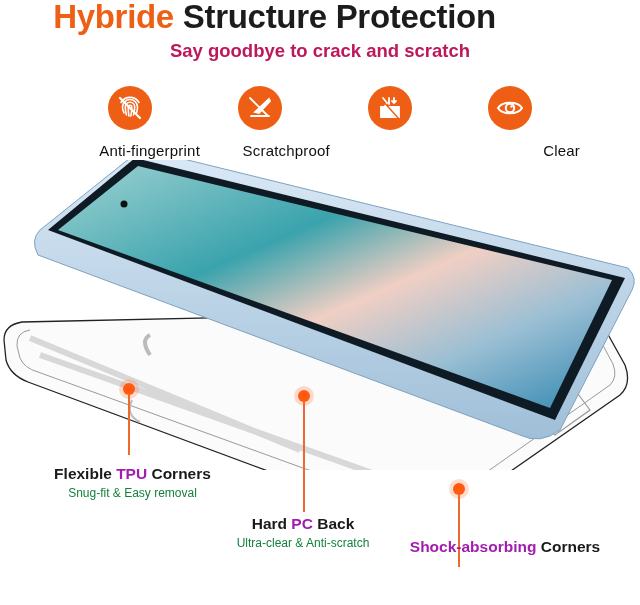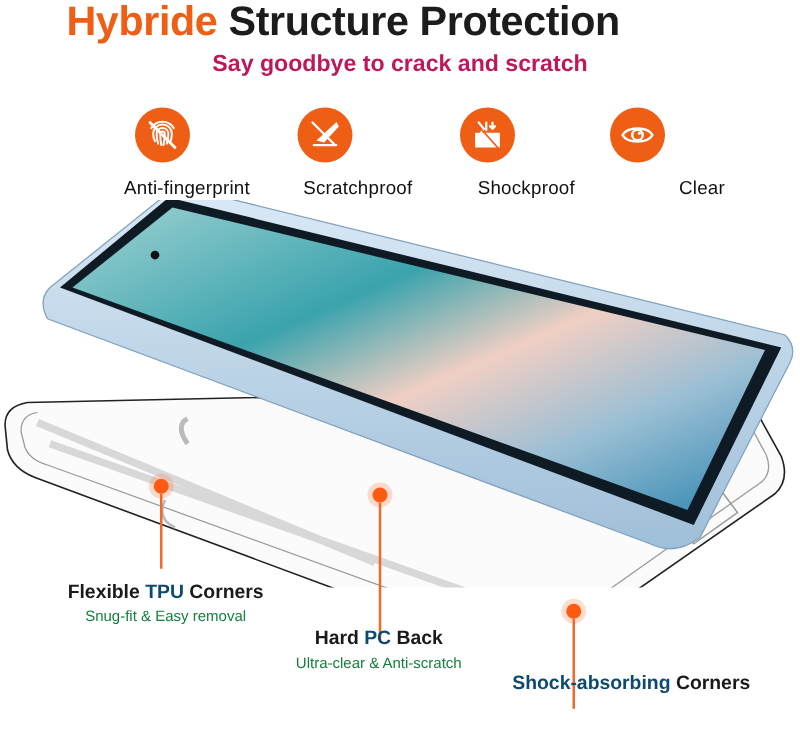--- a/index.html
+++ b/index.html
@@ -10,21 +10,21 @@
   .subhead { position:absolute; top:40px; left:0; width:640px; text-align:center; font-size:18.5px; font-weight:700; color:#be185d; }
   .features { position:absolute; top:86px; left:60px; width:520px; height:80px; }
   .feature { position:absolute; top:0; width:140px; text-align:right; }
   .feature .circle { width:44px; height:44px; border-radius:50%; background:#ee5f15; margin:0 auto; display:flex; align-items:center; justify-content:center; }
   .feature .label { margin-top:12px; font-size:15px; font-weight:400; color:#111; letter-spacing:0.2px; }
   .scene { position:absolute; left:0; top:160px; width:640px; height:310px; }
   .callout-dot { position:absolute; width:12px; height:12px; border-radius:50%; background:#ff5a12; box-shadow:0 0 0 4px rgba(255,120,60,0.25); }
   .callout-line { position:absolute; width:1.5px; background:#ee6a2c; }
   .callout { position:absolute; text-align:center; }
   .callout .title { font-size:15.5px; font-weight:700; color:#1a1a1a; white-space:nowrap; }
-  .callout .title .accent { color:#0c4a6e;margin-top:29px; }
+  .callout .title .accent { color:#a21caf;margin-top:29px; }
   .callout .desc { font-size:12px; color:#15803d; margin-top:3px; white-space:nowrap; }
 </style>
 </head>
 <body>
 
 <div class="headline">
   <span class="accent">Hybride</span>
   <span>Structure Protection</span>
 </div>
 <div class="subhead">Say goodbye to crack and scratch</div>
@@ -55,21 +55,20 @@
   <div class="feature" style="left:260px;">
     <div class="circle">
       <svg width="30" height="30" viewBox="0 0 30 30" fill="none" stroke="#fff" stroke-width="1.8" stroke-linecap="round">
         <path d="M6 14 L24 14 L24 24 L6 24 Z" fill="#fff"></path>
         <path d="M8 5 L12 10 L10 13"></path>
         <path d="M14 5 L14 11"></path>
         <path d="M19 5 L19 10 M17 8 L19 10 L21 8"></path>
         <line x1="7" y1="7" x2="24" y2="26" stroke="#ee5f15" stroke-width="1.4"></line>
       </svg>
     </div>
-    <div class="label">Shockproof</div>
   </div>
   <div class="feature" style="left:380px;">
     <div class="circle">
       <svg width="30" height="30" viewBox="0 0 30 30" fill="none" stroke="#fff" stroke-width="2">
         <path d="M3 15 C7 8, 23 8, 27 15 C23 22, 7 22, 3 15 Z"></path>
         <circle cx="15" cy="15" r="4.2"></circle>
         <circle cx="16.5" cy="13.5" r="1.2" fill="#fff" stroke="none"></circle>
       </svg>
     </div>
     <div class="label">Clear</div>
@@ -110,21 +109,21 @@
 
 <div class="callout-dot" style="left:123px; top:383px;"></div>
 <div class="callout-line" style="left:128px; top:395px; height:60px;"></div>
 <div class="callout" style="left:45px; top:465px; width:175px;">
   <div class="title"><span>Flexible </span><span class="accent">TPU</span><span> Corners</span></div>
   <div class="desc">Snug-fit &amp; Easy removal</div>
 </div>
 
 <div class="callout-dot" style="left:298px; top:390px;"></div>
 <div class="callout-line" style="left:303px; top:402px; height:110px;"></div>
-<div class="callout" style="left:218px; top:502px; width:170px;">
+<div class="callout" style="left:218px; top:515px; width:170px;">
   <div class="title"><span>Hard </span><span class="accent">PC</span><span> Back</span></div>
   <div class="desc">Ultra-clear &amp; Anti-scratch</div>
 </div>
 
 <div class="callout-dot" style="left:453px; top:483px;"></div>
 <div class="callout-line" style="left:458px; top:495px; height:72px;"></div>
 <div class="callout" style="left:380px; top:538px; width:250px;">
   <div class="title"><span class="accent">Shock-absorbing</span><span> Corners</span></div>
 </div>
 

